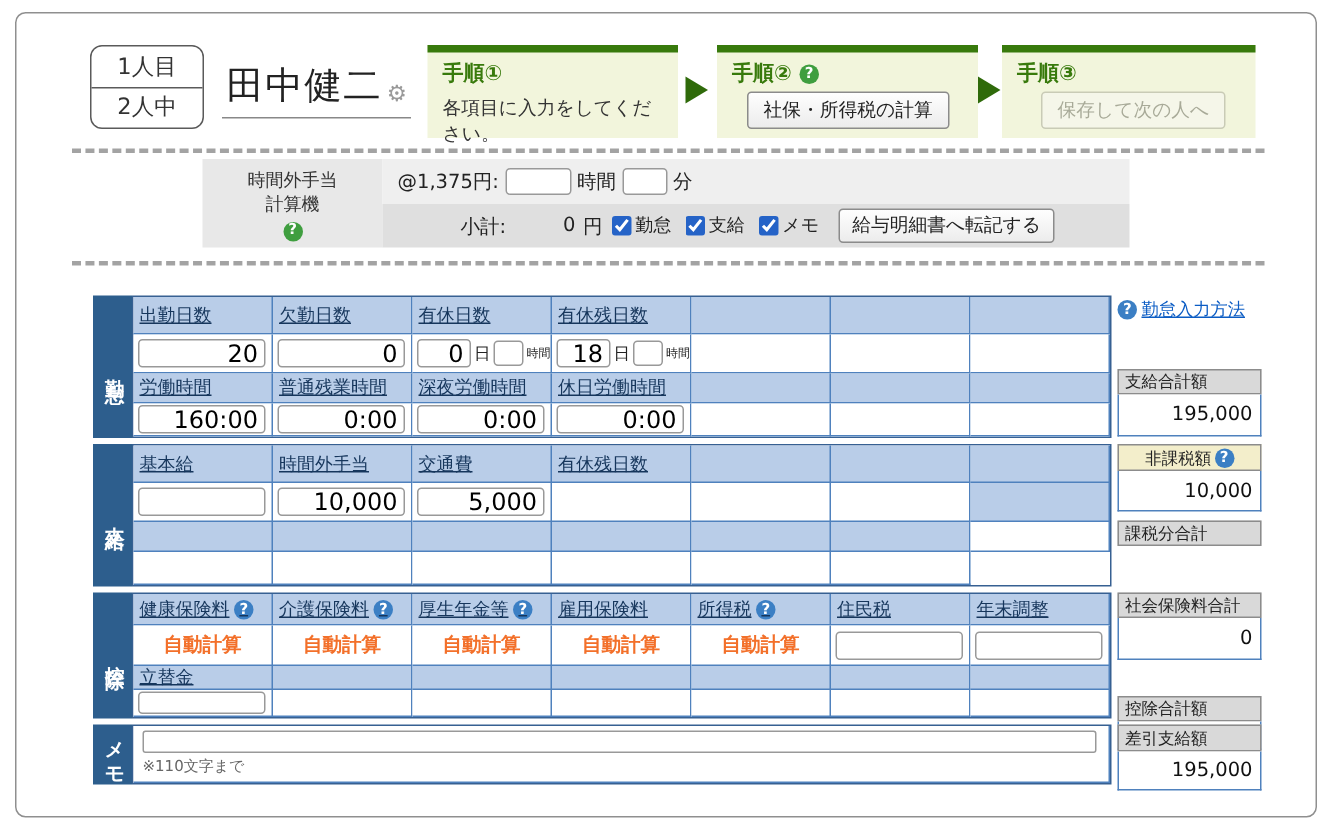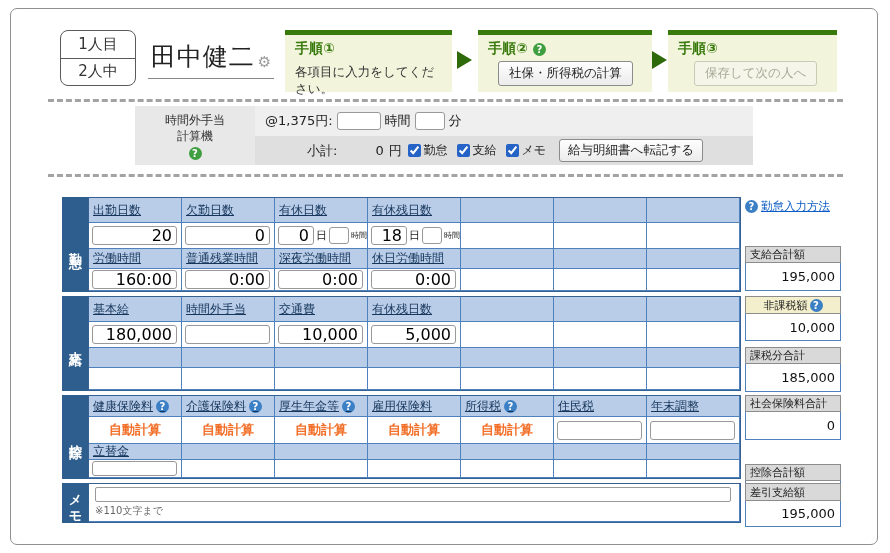--- a/index.html
+++ b/index.html
@@ -244,23 +244,20 @@
     <div class="grid g4">
       <div class="c hc">基本給</div>
       <div class="c hc">時間外手当</div>
       <div class="c hc">交通費</div>
       <div class="c hc">有休残日数</div>
       <div class="c hc"></div>
       <div class="c hc"></div>
       <div class="c hc"></div>
 
       <div class="c ic">
-        <input class="num wide" value="180,000" style="">
-      </div>
-      <div class="c ic">
         <input class="num wide" value="" style="">
       </div>
       <div class="c ic">
         <input class="num wide" value="10,000" style="">
       </div>
       <div class="c ic">
         <input class="num wide" value="5,000" style="">
       </div>
       <div class="c ic"></div>
       <div class="c ic"></div>
@@ -362,21 +359,20 @@
   <div class="sum-block" id="sb2" style="top:296px">
     <div class="sumh yellow">
       <span>非課税額</span>
       <span class="help b">?</span>
     </div>
     <div class="sumv">10,000</div>
   </div>
 
   <div class="sum-block" id="sb3" style="top:347px">
     <div class="sumh">課税分合計</div>
-    <div class="sumv">185,000</div>
   </div>
 
   <div class="sum-block" id="sb4" style="top:395px">
     <div class="sumh">社会保険料合計</div>
     <div class="sumv">0</div>
   </div>
 
   <div class="sum-block" id="sb5" style="top:464px">
     <div class="sumh">控除合計額</div>
     <div class="sumv">0</div>

